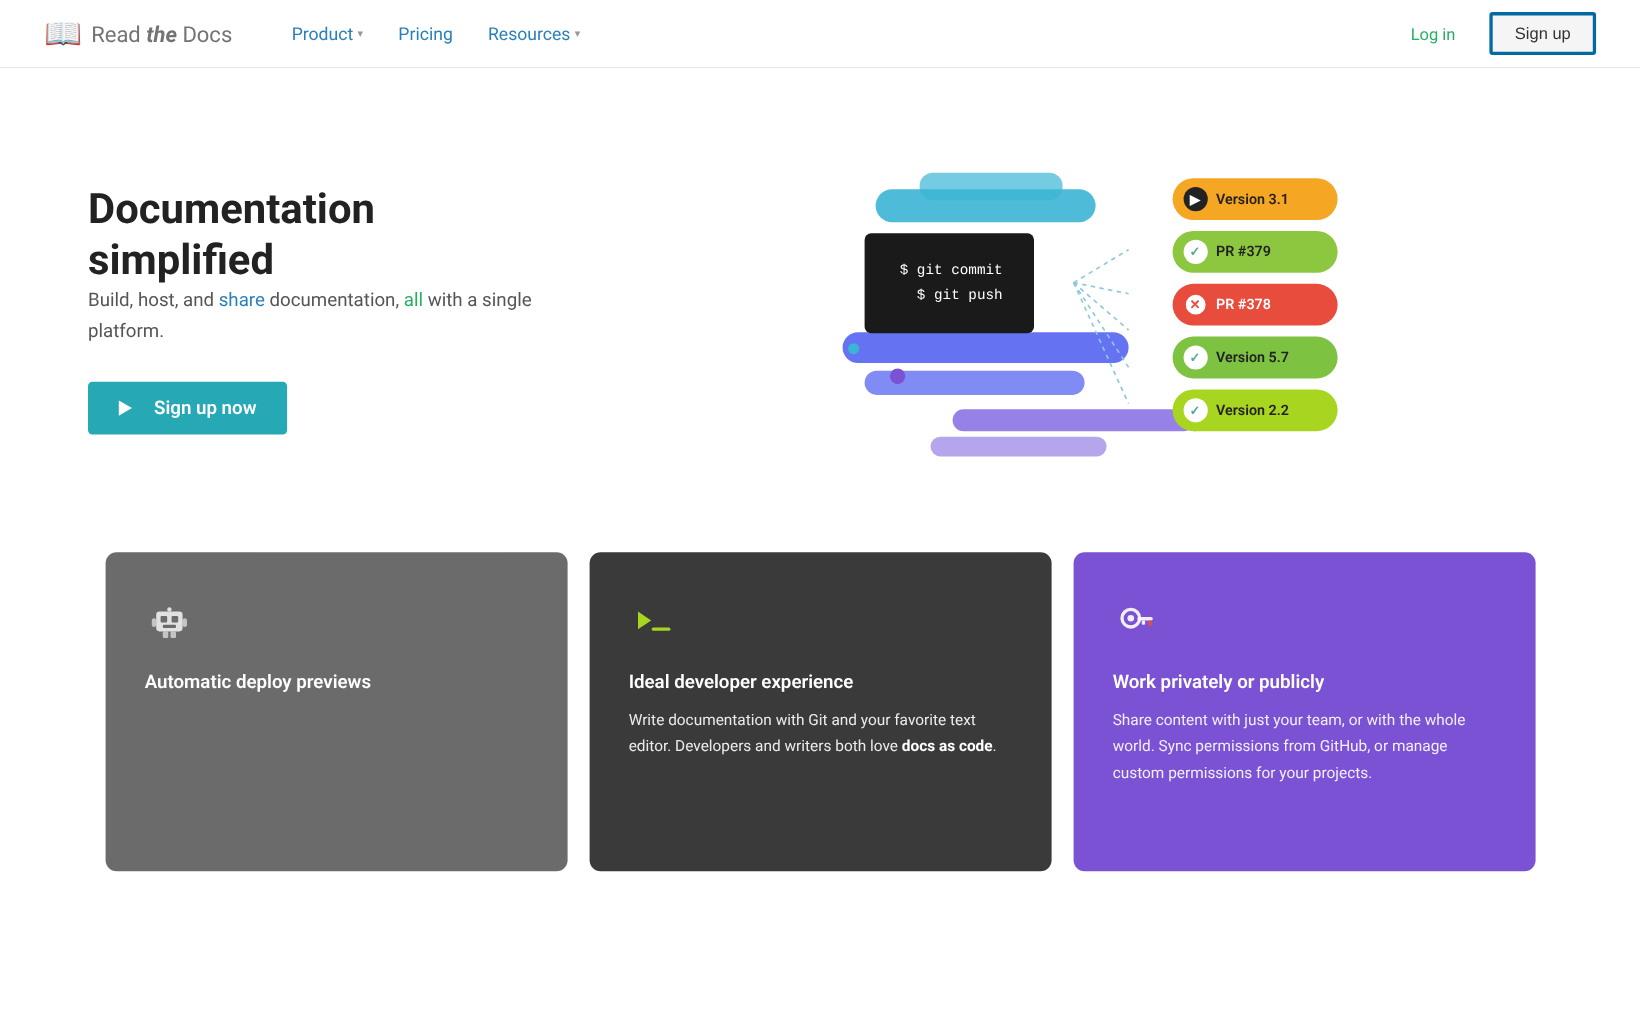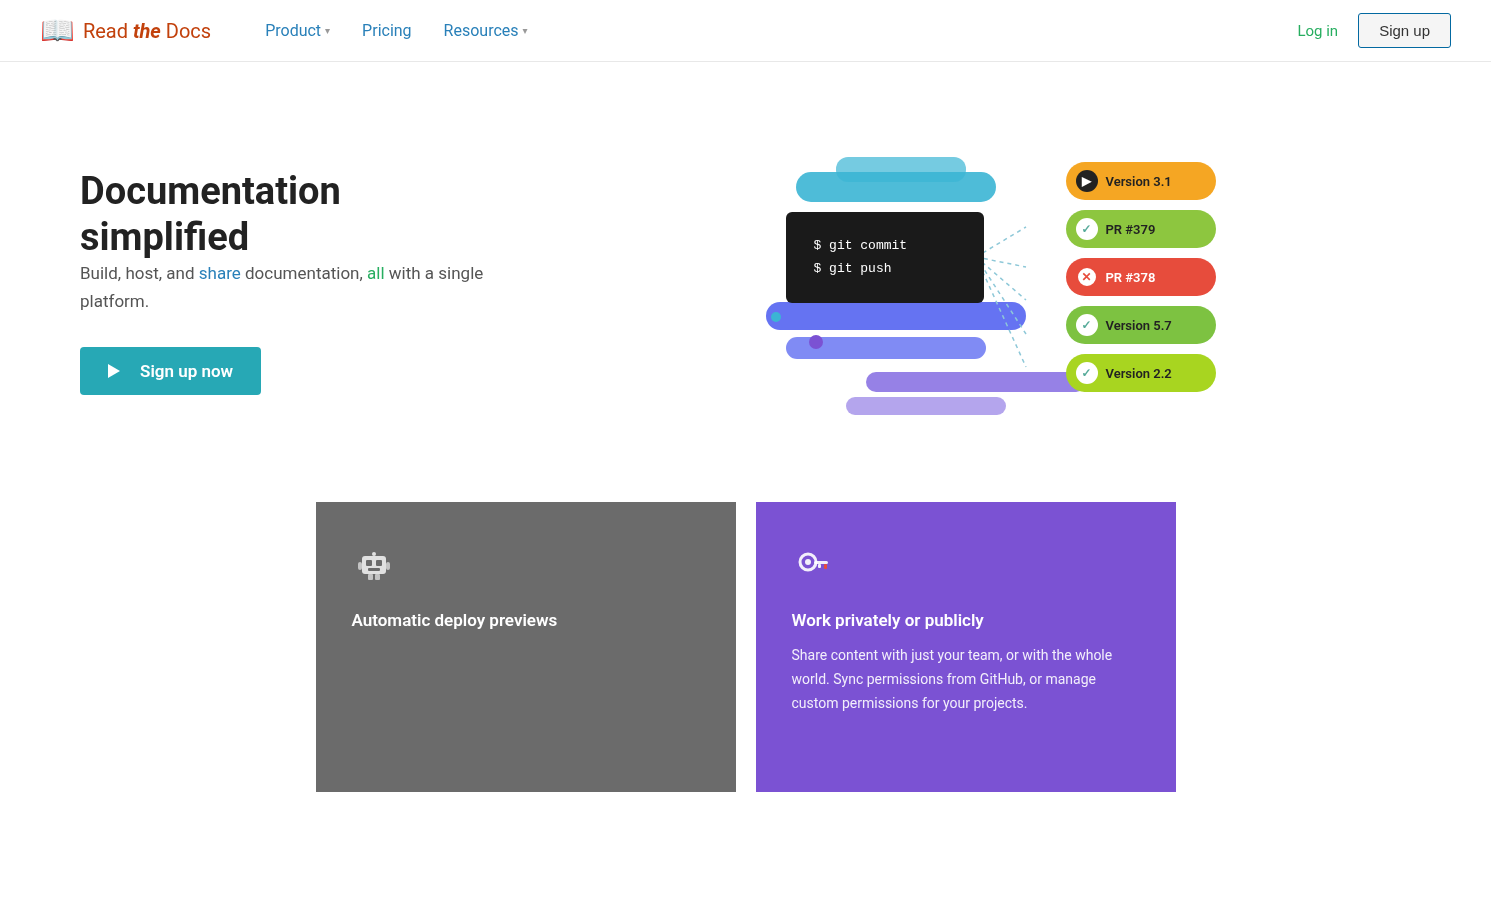--- a/index.html
+++ b/index.html
@@ -19,21 +19,21 @@
       align-items: center;
       text-decoration: none;
       margin-right: 40px;
     }
     .navbar-logo-icon {
       font-size: 28px;
       margin-right: 8px;
     }
     .navbar-logo-text {
       font-size: 20px;
-      color: #c2410c;
+      color: #737373;
       font-weight: 400;
     }
     .navbar-logo-text em {
       font-style: italic;
       font-weight: 700;
     }
     .navbar-nav {
       display: flex;
       align-items: center;
       gap: 4px;
@@ -52,32 +52,32 @@
     .nav-item.plain {
       color: #2980b9;
     }
     .nav-item .chevron {
       font-size: 10px;
       color: #999;
     }
     .navbar-actions {
       display: flex;
       align-items: center;
-      gap: 8px;
+      gap: 19px;
     }
     .btn-login {
       color: #27ae60;
       font-size: 15px;
       text-decoration: none;
       padding: 6px 12px;
       cursor: pointer;
     }
     .btn-signup {
       background: #f5f5f5;
-      border: 1px solid #0369a1;
+      border: 3px solid #0369a1;
       color: #333;
       font-size: 15px;
       padding: 8px 20px;
       cursor: pointer;
       border-radius: 3px;
     }
 
     
     .hero {
       display: flex;
@@ -150,21 +150,22 @@
 
     
     .terminal-box {
       position: absolute;
       left: 50px;
       top: 70px;
       background: #1a1a1a;
       border-radius: 6px;
       padding: 22px 28px;
       z-index: 10;
-      width: 198px;
+      width: 154px;
+      text-align: right;
     }
     .terminal-text {
       color: #fff;
       font-family: 'Courier New', monospace;
       font-size: 13px;
       line-height: 1.8;
     }
 
     
     .badges-container {
@@ -212,21 +213,21 @@
     .features {
       display: flex;
       gap: 0;
       padding: 0 36px 40px 36px;
       justify-content: center;
       gap: 20px;
     }
     .feature-card {
       flex: 1;
       max-width: 420px;
-      border-radius: 0;
+      border-radius: 10px;
       padding: 40px 36px;
       color: #fff;
       min-height: 290px;
     }
     .feature-card.gray { background: #6b6b6b; }
     .feature-card.dark { background: #3a3a3a; }
     .feature-card.purple { background: #7b52d3; }
     .feature-title {
       font-size: 17px;
       font-weight: 600;
@@ -379,20 +380,30 @@
       <rect x="16" y="26" width="12" height="3" rx="1" fill="#6b6b6b"></rect>
       <rect x="20" y="10" width="4" height="4" rx="2" fill="rgba(255,255,255,0.8)"></rect>
       <rect x="6" y="20" width="4" height="8" rx="2" fill="rgba(255,255,255,0.6)"></rect>
       <rect x="34" y="20" width="4" height="8" rx="2" fill="rgba(255,255,255,0.6)"></rect>
       <rect x="16" y="32" width="5" height="6" rx="1" fill="rgba(255,255,255,0.6)"></rect>
       <rect x="23" y="32" width="5" height="6" rx="1" fill="rgba(255,255,255,0.6)"></rect>
     </svg>
     <div class="feature-title">Automatic deploy previews</div>
   </div>
 
+  <div class="feature-card dark">
+    <svg class="terminal-icon" viewBox="0 0 44 44">
+      <polygon points="8,14 20,22 8,30" fill="#a8d520"></polygon>
+      <line x1="22" y1="30" x2="36" y2="30" stroke="#a8d520" stroke-width="3" stroke-linecap="round"></line>
+    </svg>
+    <div class="feature-title">Ideal developer experience</div>
+    <p class="feature-desc">
+      <span>Write documentation with Git and your favorite text editor. Developers and writers both love </span><strong>docs as code</strong><span>.</span>
+    </p>
+  </div>
 
   <div class="feature-card purple">
     <svg class="key-icon" viewBox="0 0 44 44">
       <circle cx="16" cy="20" r="8" fill="none" stroke="rgba(255,255,255,0.9)" stroke-width="3"></circle>
       <circle cx="16" cy="20" r="3" fill="rgba(255,255,255,0.9)"></circle>
       <rect x="22" y="19" width="14" height="3" rx="1.5" fill="rgba(255,255,255,0.9)"></rect>
       <rect x="32" y="22" width="3" height="5" rx="1" fill="#e74c3c"></rect>
       <rect x="26" y="22" width="3" height="4" rx="1" fill="rgba(255,255,255,0.9)"></rect>
     </svg>
     <div class="feature-title">Work privately or publicly</div>

